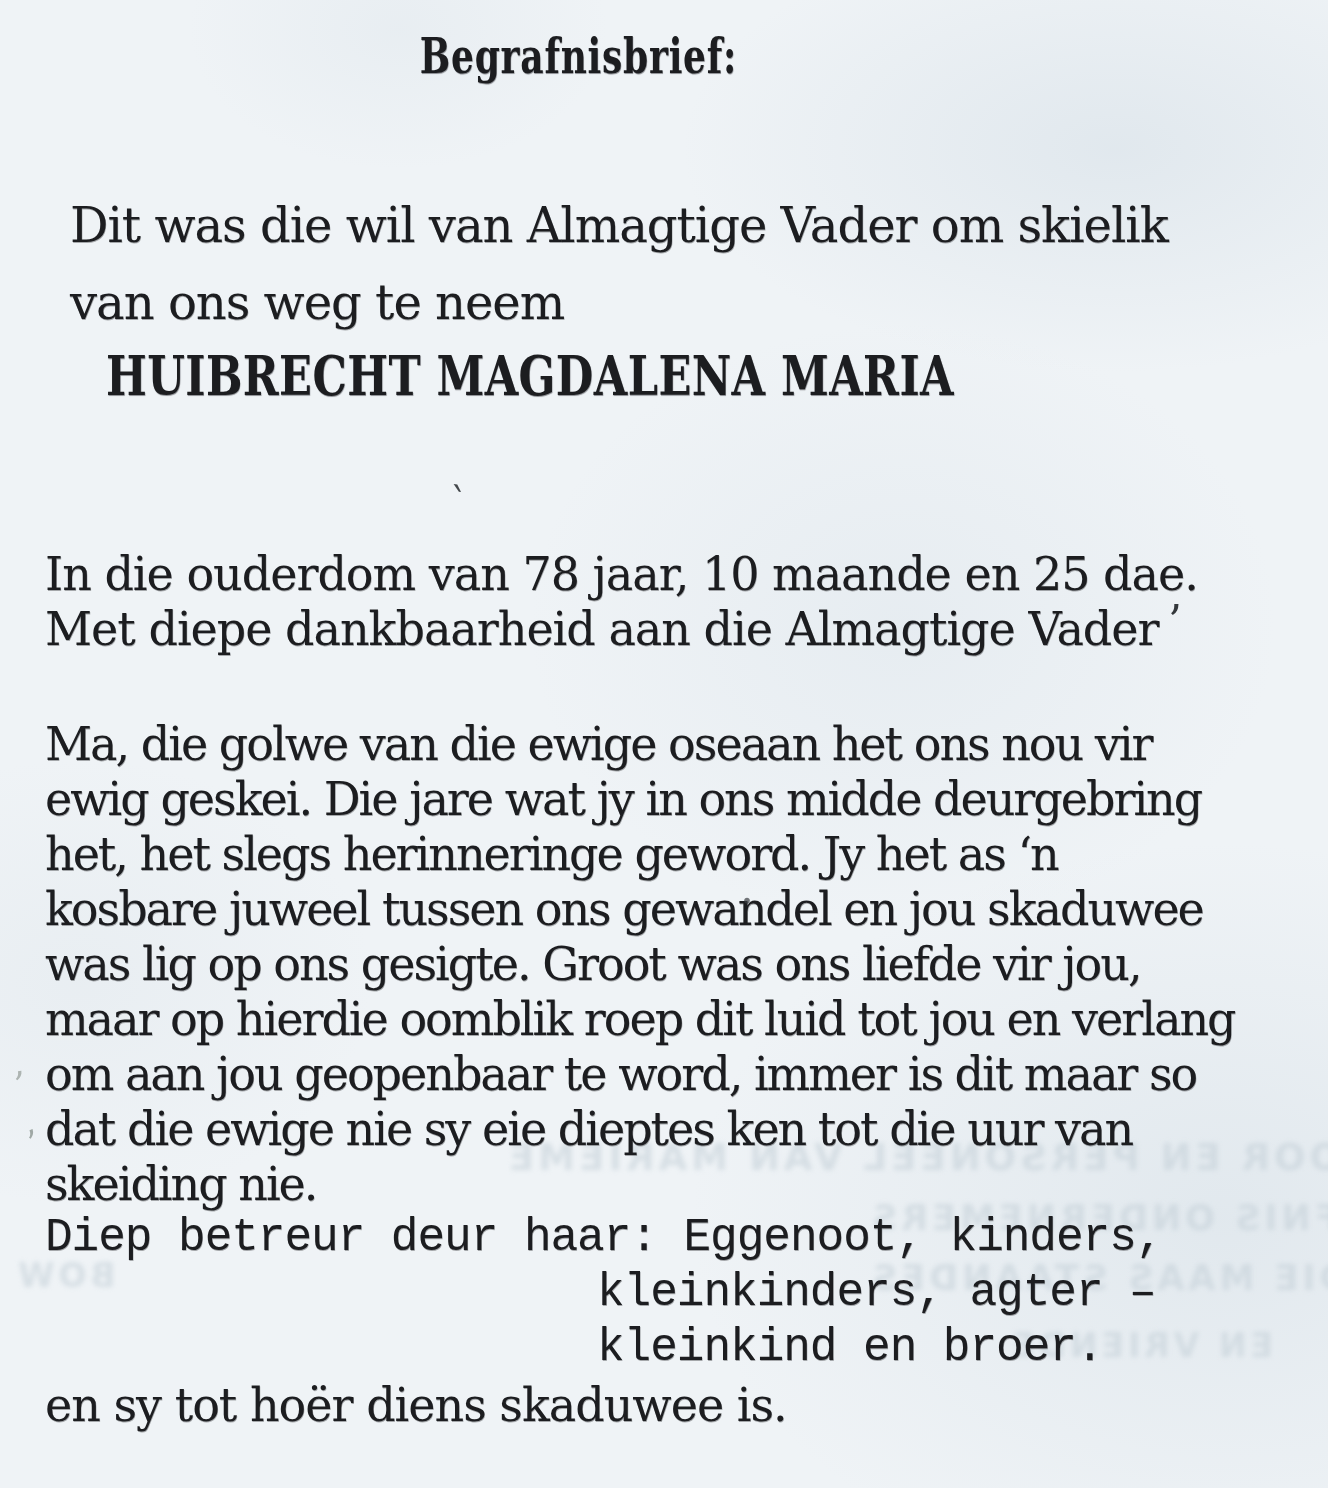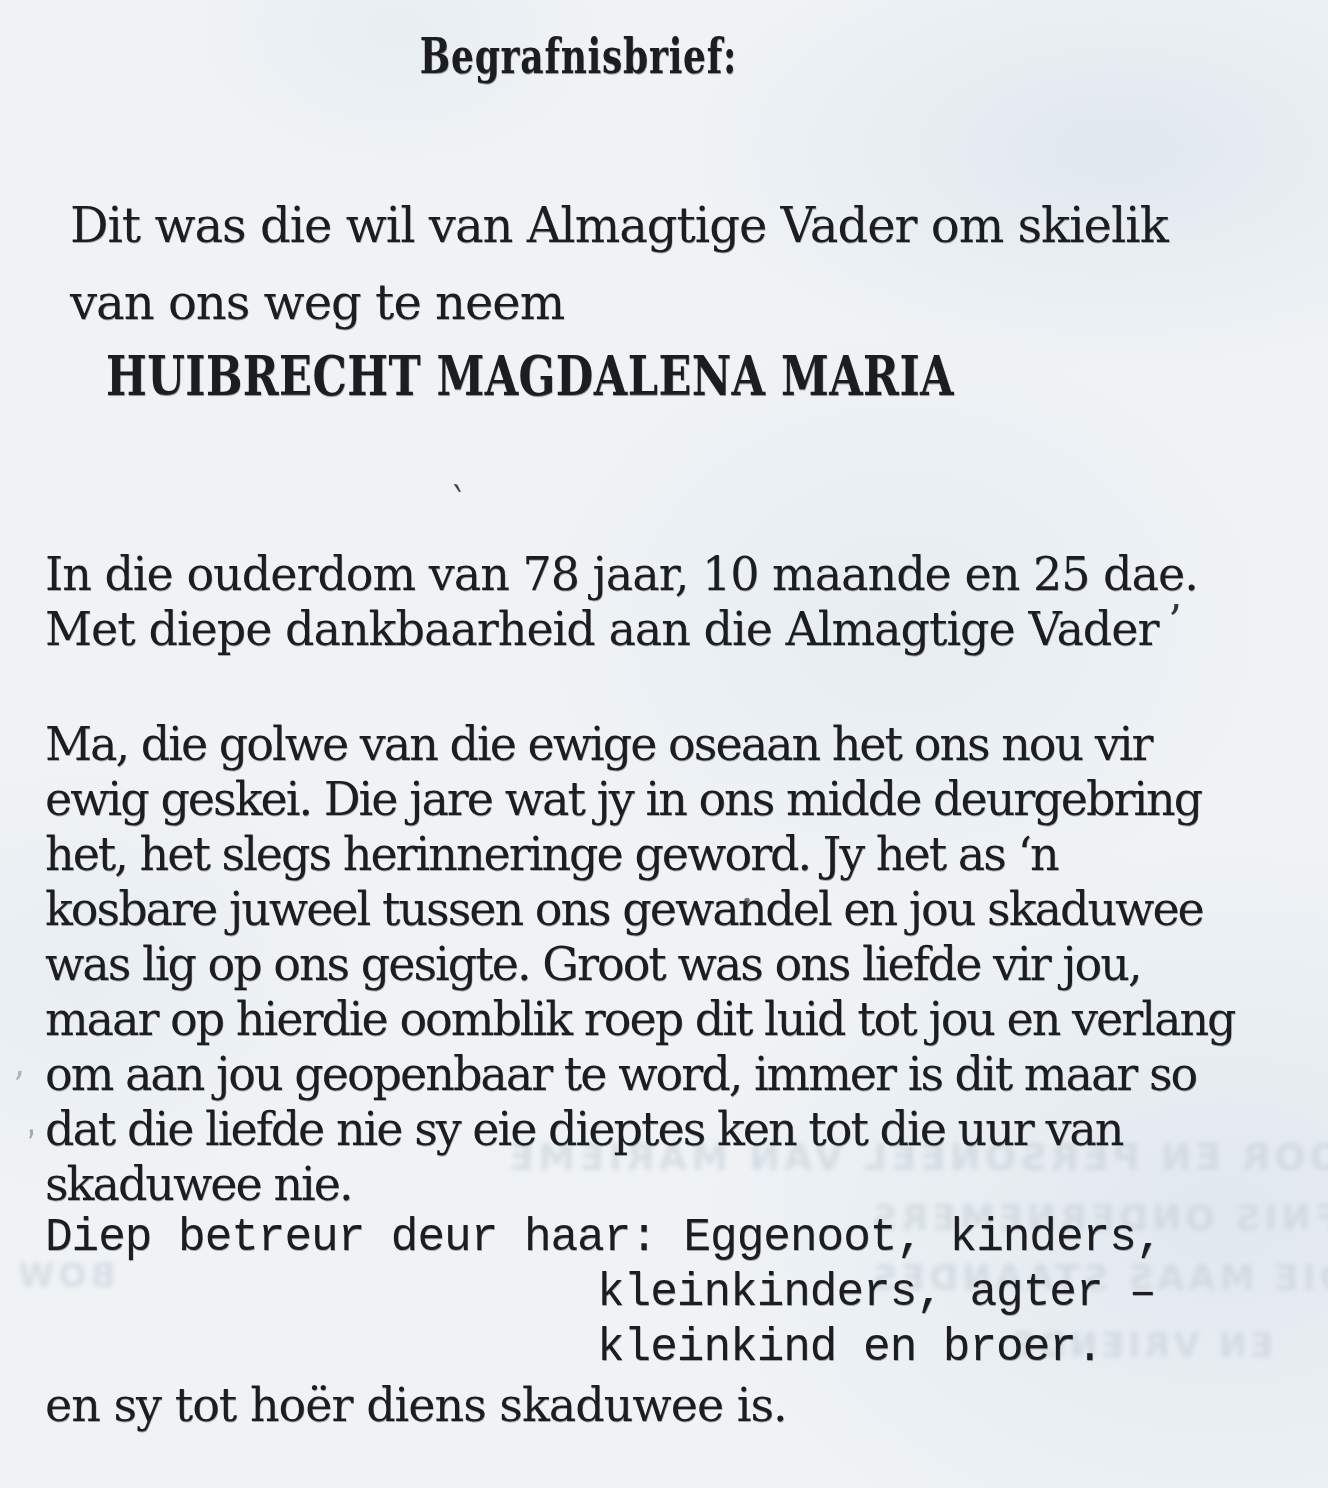--- a/index.html
+++ b/index.html
@@ -147,22 +147,22 @@
   </section>
 
   <section class="block body-text" id="tribute">
     <div class="line">Ma, die golwe van die ewige oseaan het ons nou vir</div>
     <div class="line">ewig geskei. Die jare wat jy in ons midde deurgebring</div>
     <div class="line">het, het slegs herinneringe geword. Jy het as ‘n</div>
     <div class="line">kosbare juweel tussen ons gewandel en jou skaduwee</div>
     <div class="line">was lig op ons gesigte. Groot was ons liefde vir jou,</div>
     <div class="line">maar op hierdie oomblik roep dit luid tot jou en verlang</div>
     <div class="line">om aan jou geopenbaar te word, immer is dit maar so</div>
-    <div class="line">dat die liefde nie sy eie dieptes ken tot die uur van</div>
-    <div class="line">skaduwee nie.</div>
+    <div class="line">dat die ewige nie sy eie dieptes ken tot die uur van</div>
+    <div class="line">skeiding nie.</div>
   </section>
 
   <section class="block body-text" id="mourners">
     <div class="line">Diep betreur deur haar: Eggenoot, kinders,</div>
     <div class="line indent">kleinkinders, agter –</div>
     <div class="line indent">kleinkind en broer.</div>
   </section>
 
   <section class="block body-text" id="closing">
     <div class="line">en sy tot hoër diens skaduwee is.</div>

